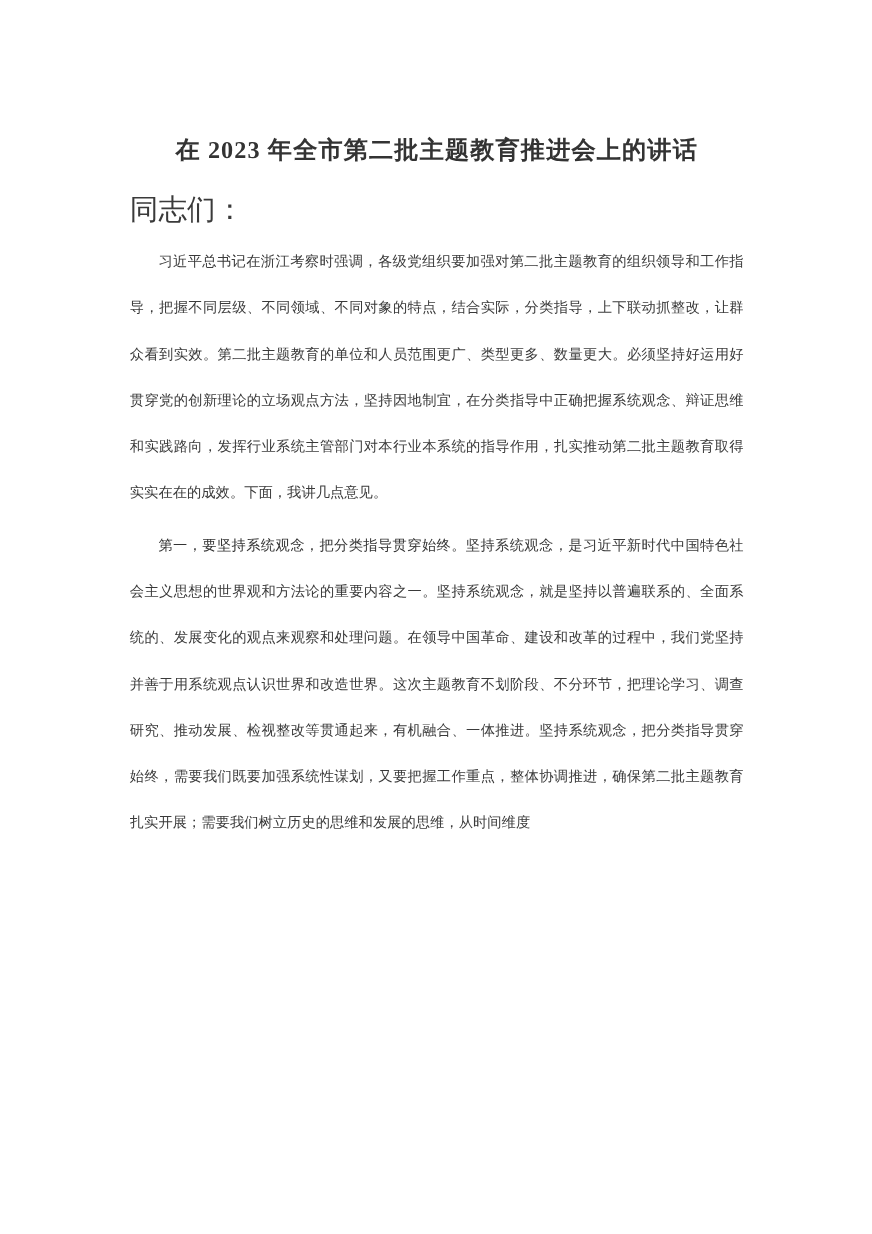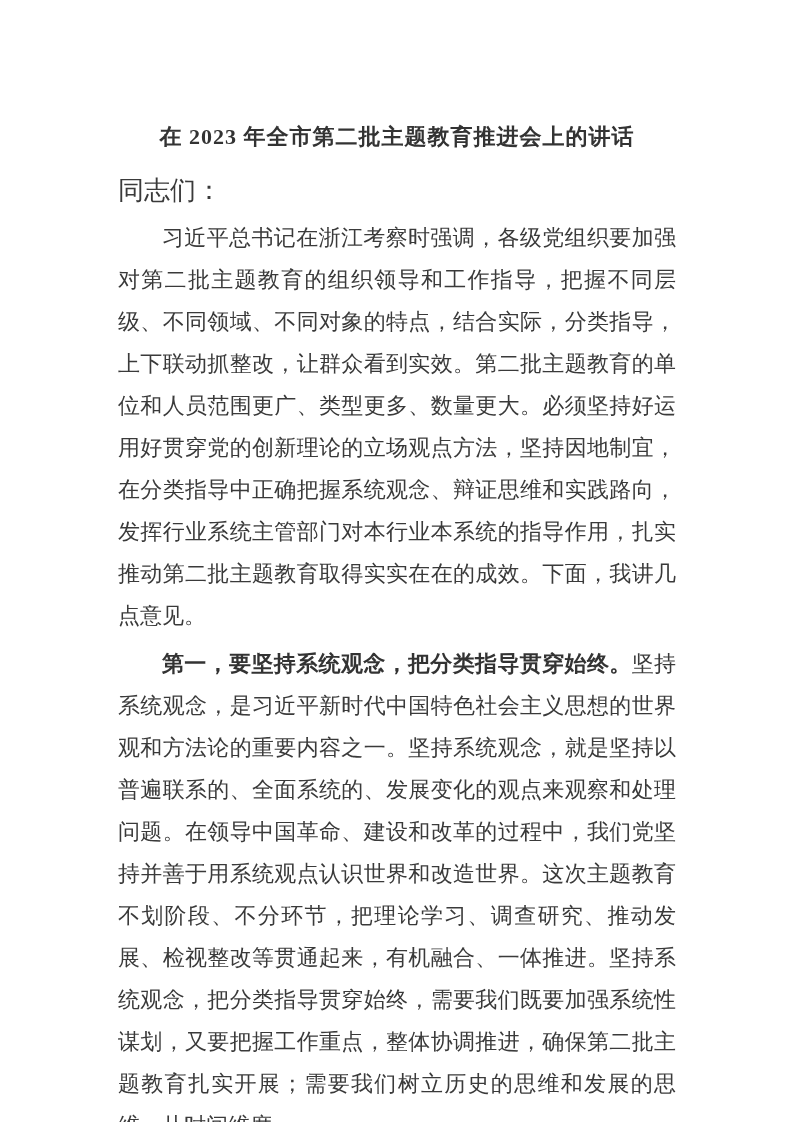--- a/index.html
+++ b/index.html
@@ -31,31 +31,31 @@
     color: #333333;
     white-space: nowrap;
   }
   .salutation {
     margin: 12px 0 0 0;
     font-size: 26px;
     line-height: 42px;
   }
   p.para {
     margin: 5px 0 0 0;
-    font-size: 22px;
+    font-size: 13px;
     line-height: 42px;
     text-align: justify;
     text-justify: inter-character;
     text-indent: 2em;
   }
   p.para.second {
     margin-top: 6px;
   }
   .lead {
-    font-weight: 700;
+    font-weight: 400;
     color: #333333;
   }
 </style>
 </head>
 <body>
 
 <div class="doc">
   <h1 class="title">在 2023 年全市第二批主题教育推进会上的讲话</h1>
 
   <p class="salutation">同志们：</p>

